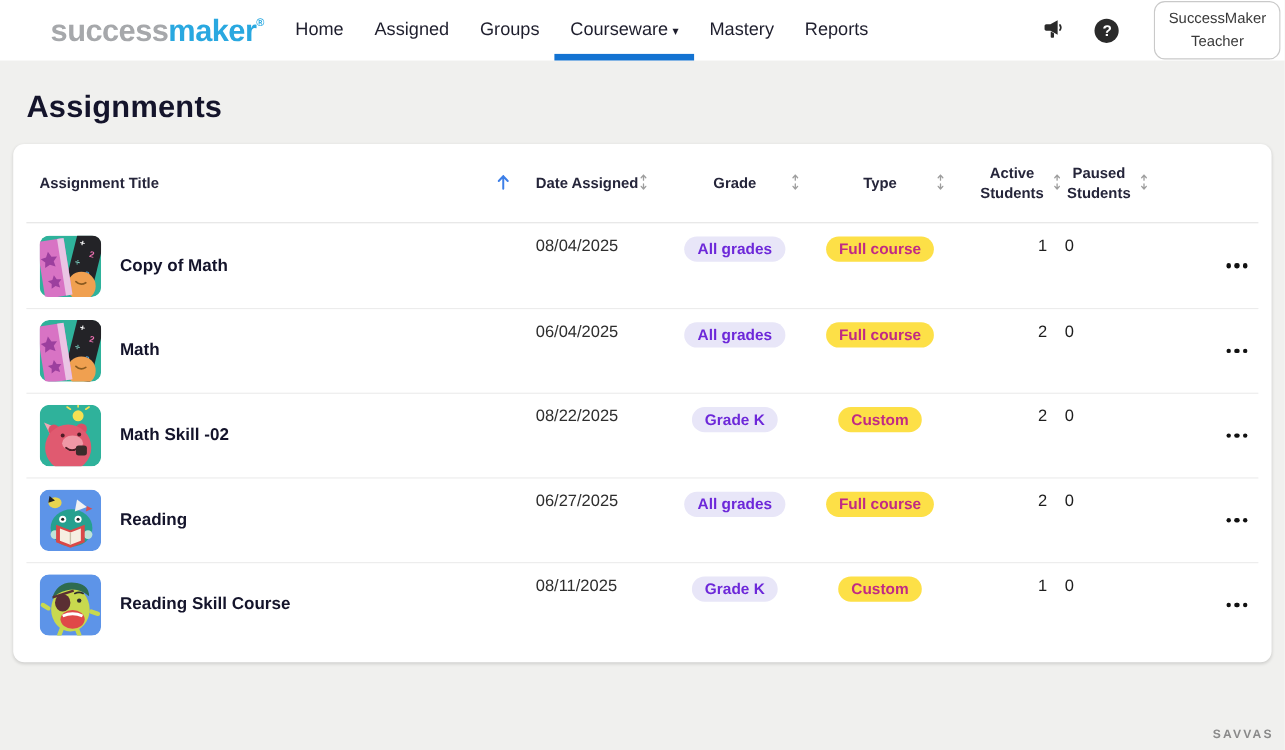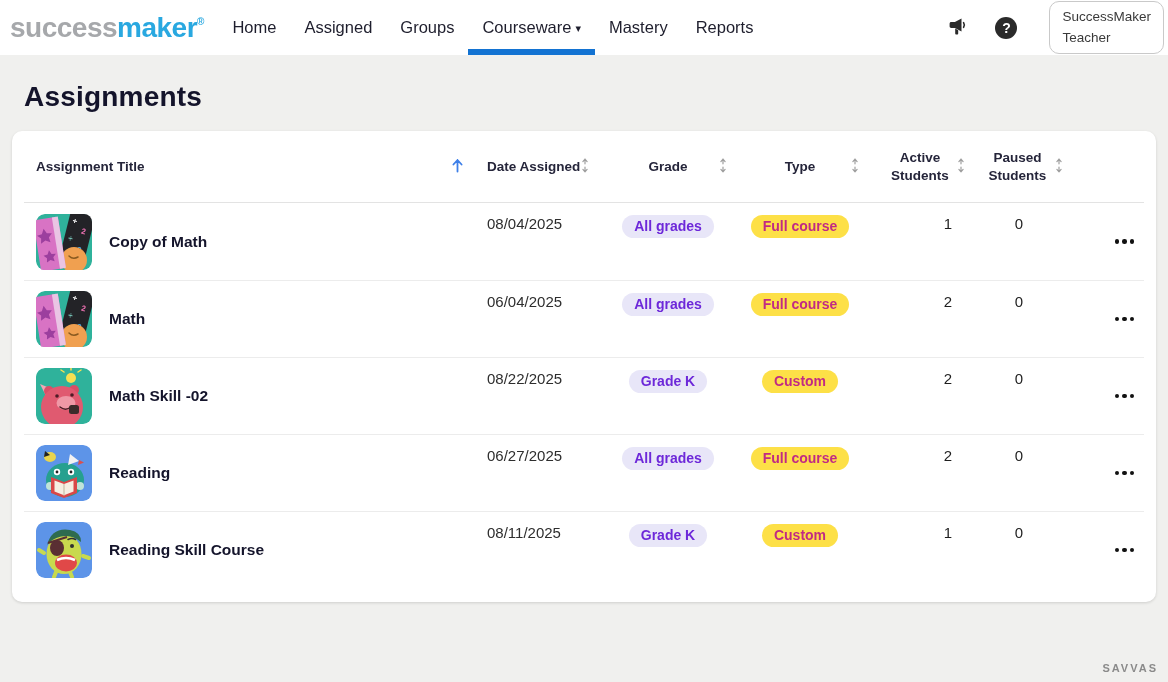--- a/index.html
+++ b/index.html
@@ -14,21 +14,21 @@
 
   
   .topnav {
     height:55px; background:#ffffff;
     display:flex; align-items:center;
     padding:0 4px 0 10px;
     position:relative;
   }
   .logo { display:flex; align-items:flex-start; cursor:pointer; margin-right:14px; }
   .logo-text { font-size:28px; font-weight:700; letter-spacing:-0.5px; line-height:1; }
-  .logo-gray { color:#a6a8ab; }
+  .logo-gray { color:#a6a8ab;margin-left:36px; }
   .logo-blue { color:#29a8e0; }
   .logo-reg { font-size:10px; color:#29a8e0; font-weight:700; margin-top:2px; }
   .nav-items { display:flex; align-items:center; height:55px; }
   .nav-item {
     height:55px; display:flex; align-items:center; gap:4px;
     padding:0 14px; font-size:16.5px; font-weight:500; color:#1e1e2d;
     cursor:pointer; position:relative; white-space:nowrap;
   }
   .nav-item.active::after {
     content:""; position:absolute; left:0; right:0; bottom:0;
@@ -39,21 +39,21 @@
   .nav-right { margin-left:auto; display:flex; align-items:center; gap:26px; }
   .icon-btn { background:none; border:none; cursor:pointer; display:flex; align-items:center; }
   .help-circle {
     width:22px; height:22px; border-radius:50%; background:#2a2a2a;
     color:#ffffff; font-size:14px; font-weight:700;
     display:flex; align-items:center; justify-content:center;
   }
   .profile-box {
     border:1px solid #c9c9c9; border-radius:10px;
     padding:5px 12px; font-size:13.5px; line-height:1.55; color:#3a3a3a;
-    background:#fff; cursor:pointer; margin-left:6px;
+    background:#fff; cursor:pointer; margin-left:6px;text-align:center;
   }
 
   
   .page-title {
     font-size:28px; font-weight:700; color:#14142b;
     margin:26px 0 18px 24px; letter-spacing:0.2px;
   }
 
   .card {
     margin:0 12px; background:#ffffff; border-radius:10px;
@@ -65,21 +65,21 @@
   .thead { height:72px; border-bottom:1px solid #e3e3e3; }
   .tbody-row { height:77px; border-top:1px solid #ececec; }
   .tbody-row:first-child { border-top:none; }
 
   
   .c-title  { flex:1; min-width:0; display:flex; align-items:center; padding-left:12px; }
   .c-date   { width:115px; }
   .c-grade  { width:132px; display:flex; justify-content:center; position:relative; }
   .c-type   { width:132px; display:flex; justify-content:center; position:relative; }
   .c-active { width:102px; display:flex; justify-content:flex-end; }
-  .c-paused { width:116px; display:flex; justify-content:center; }
+  .c-paused { width:116px; display:flex; justify-content:flex-start; }
   .c-actions{ width:60px; display:flex; justify-content:flex-end; padding-right:6px; }
 
   .thead .cell { font-size:13.5px; font-weight:700; color:#25253a; cursor:pointer; }
   .thead .c-title { justify-content:space-between; padding-right:22px; }
   .thead .c-date { display:flex; align-items:center; padding-right:4px; }
   .thead .c-grade, .thead .c-type { align-items:center; }
   .thead .hdr-abs-sort { position:absolute; right:6px; top:50%; transform:translateY(-50%); }
   .thead .c-active, .thead .c-paused { align-items:center; gap:5px; padding-right:2px; }
   .hdr-stack { max-width:62px; text-align:center; line-height:1.3; }
 

